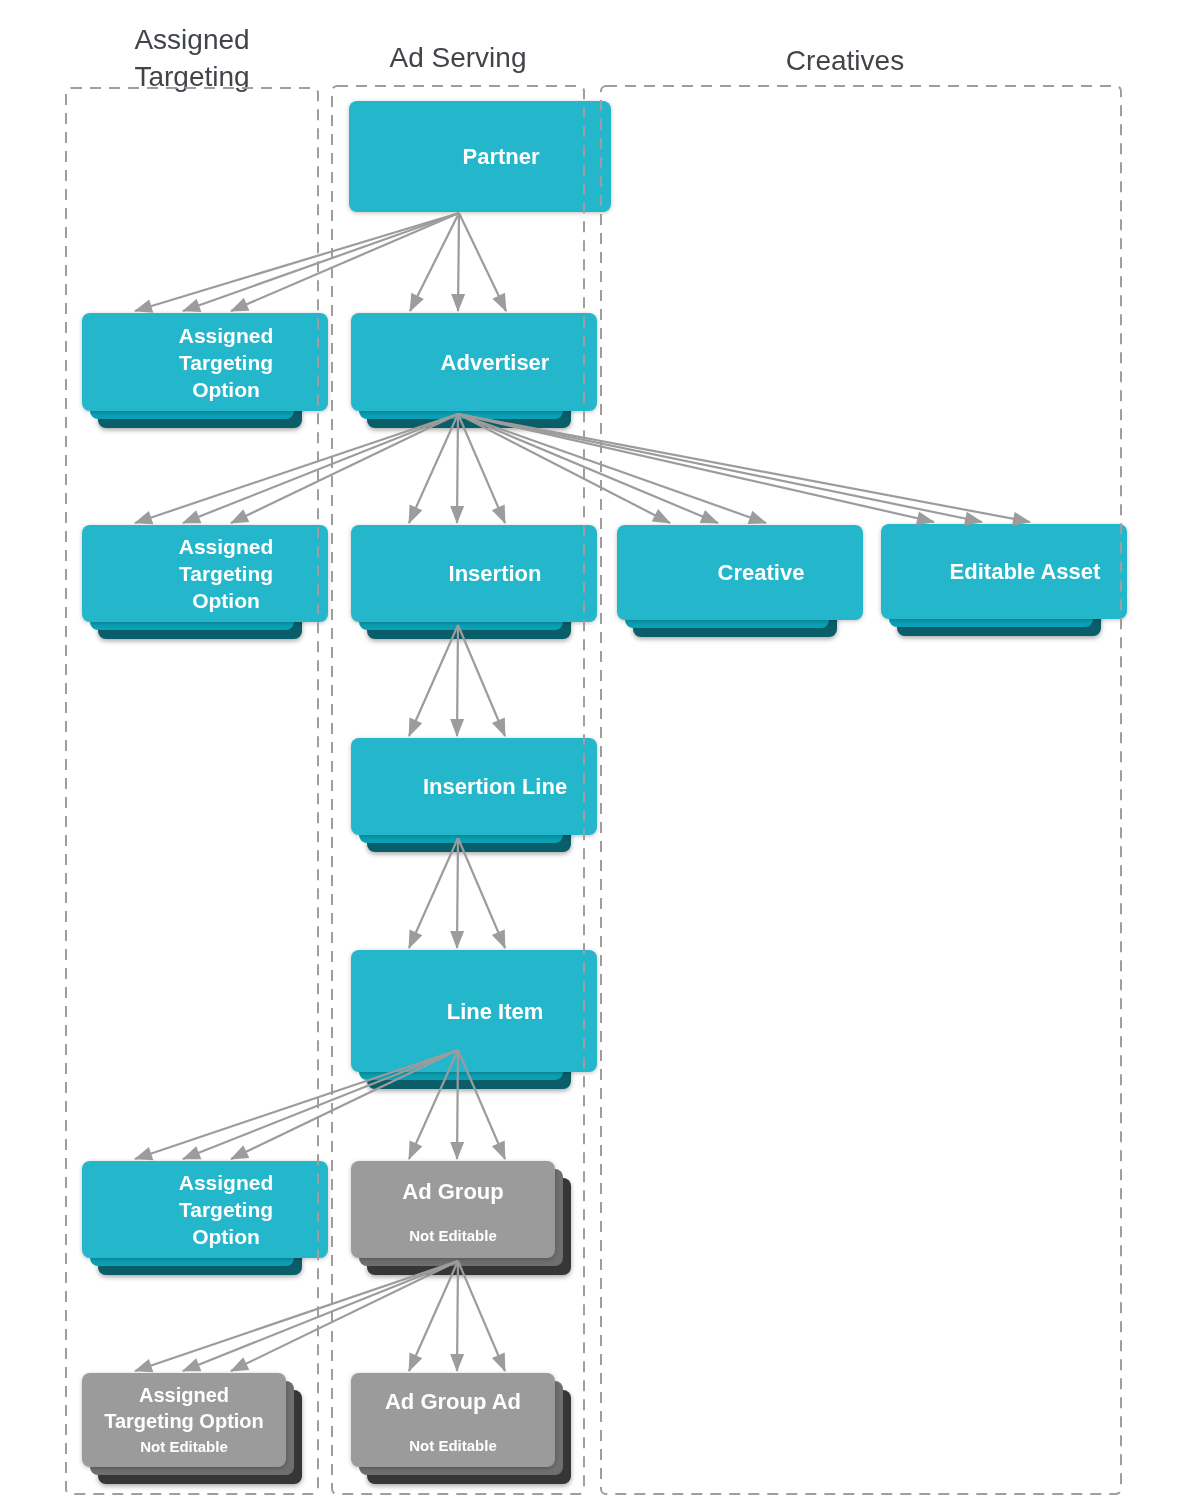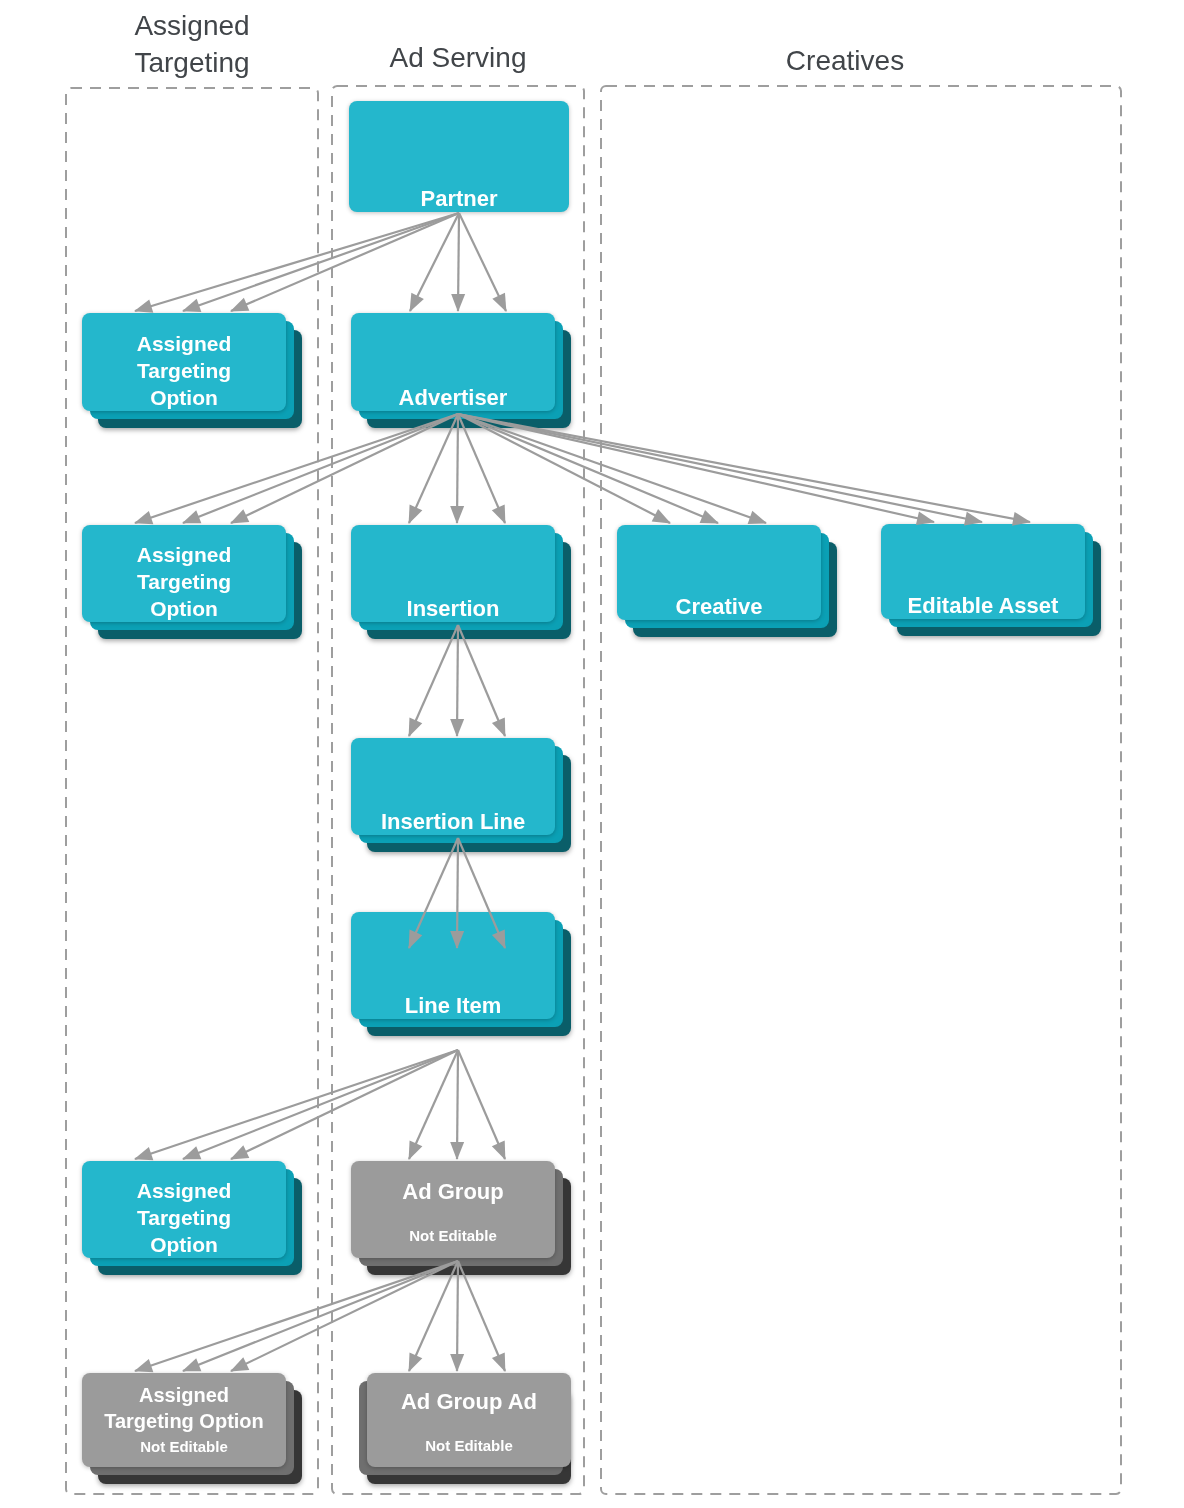--- a/index.html
+++ b/index.html
@@ -10,37 +10,38 @@
   html,body{margin:0;padding:0;background:#ffffff;}
   .canvas{
     position:relative;width:1184px;height:1508px;overflow:hidden;
     font-family:"Liberation Sans", sans-serif;background:#ffffff;
   }
   .col-title{
     position:absolute;transform:translateX(-50%);
     color:var(--title);font-size:28px;line-height:37px;text-align:center;
     white-space:pre-line;font-weight:400;
   }
-  .col-title.wrap{width:175px;}
+  .col-title.wrap{width:175px;margin-top:14px;}
   svg.overlay{position:absolute;left:0;top:0;z-index:5;pointer-events:none;}
   .col-rect{fill:none;stroke:var(--dash);stroke-width:2;stroke-dasharray:11 8;}
   .edge{stroke:var(--connector);stroke-width:2.2;fill:none;}
   .node{position:absolute;z-index:1;}
   .layer{position:absolute;left:0;top:0;width:100%;height:100%;border-radius:8px;}
   .layer.back{transform:translate(16px,17px);box-shadow:0 2px 5px rgba(0,0,0,.35);}
   .layer.mid{transform:translate(8px,8px);}
   .cyan .layer.front{background:var(--cyan);}
   .cyan .layer.mid{background:var(--cyan-mid);}
   .cyan .layer.back{background:var(--cyan-back);}
   .gray .layer.front{background:var(--gray);}
   .gray .layer.mid{background:var(--gray-mid);}
   .gray .layer.back{background:var(--gray-back);}
   .layer.front{
-    display:flex;flex-direction:column;align-items:center;justify-content:flex-end;
+    display:flex;flex-direction:column;align-items:center;justify-content:center;
     box-shadow:0 1px 4px rgba(0,0,0,.25);
+    padding-left:42px;
   }
   .lbl{
     color:var(--nodetext);font-weight:700;font-size:21px;line-height:27px;
     text-align:center;
   }
   .lbl.big{font-size:22px;}
   .lbl.narrow{max-width:112px;}
   .lbl.med{max-width:160px;font-size:20px;line-height:26px;}
   .sub{
     color:var(--nodetext);font-weight:700;font-size:15px;line-height:18px;text-align:center;
@@ -111,21 +112,21 @@
   </div>
 
   <div class="node cyan" style="left:351px;top:738px;width:204px;height:97px;">
     <div class="layer back"></div>
     <div class="layer mid"></div>
     <div class="layer front">
       <span class="lbl big">Insertion Line</span>
     </div>
   </div>
 
-  <div class="node cyan" style="left:351px;top:912px;width:204px;height:107px;text-decoration:underline;">
+  <div class="node cyan" style="left:351px;top:950px;width:204px;height:122px;text-decoration:underline;">
     <div class="layer back"></div>
     <div class="layer mid"></div>
     <div class="layer front">
       <span class="lbl big">Line Item</span>
     </div>
   </div>
 
   <div class="node cyan" style="left:82px;top:1161px;width:204px;height:97px;">
     <div class="layer back"></div>
     <div class="layer mid"></div>
@@ -148,21 +149,21 @@
     <div class="layer mid"></div>
     <div class="layer front" style="padding:9px 0 11px;">
       <span class="lbl med">Assigned Targeting Option</span>
       <span class="sub">Not Editable</span>
     </div>
   </div>
 
   <div class="node gray has-sub" style="left:351px;top:1373px;width:204px;height:94px;">
     <div class="layer back"></div>
     <div class="layer mid"></div>
-    <div class="layer front" style="padding:15px 0 12px;margin-left:16px;">
+    <div class="layer front" style="padding:15px 0 12px;">
       <span class="lbl big">Ad Group Ad</span>
       <span class="sub">Not Editable</span>
     </div>
   </div>
 
   <svg class="overlay" width="1184" height="1508" viewBox="0 0 1184 1508">
     <defs>
       <marker id="arrow" markerUnits="userSpaceOnUse" markerWidth="22" markerHeight="18" refX="18" refY="8" orient="auto">
         <path id="arrow-head" d="M1,1 L19,8 L1,15 Z" fill="#9C9C9C"></path>
       </marker>

